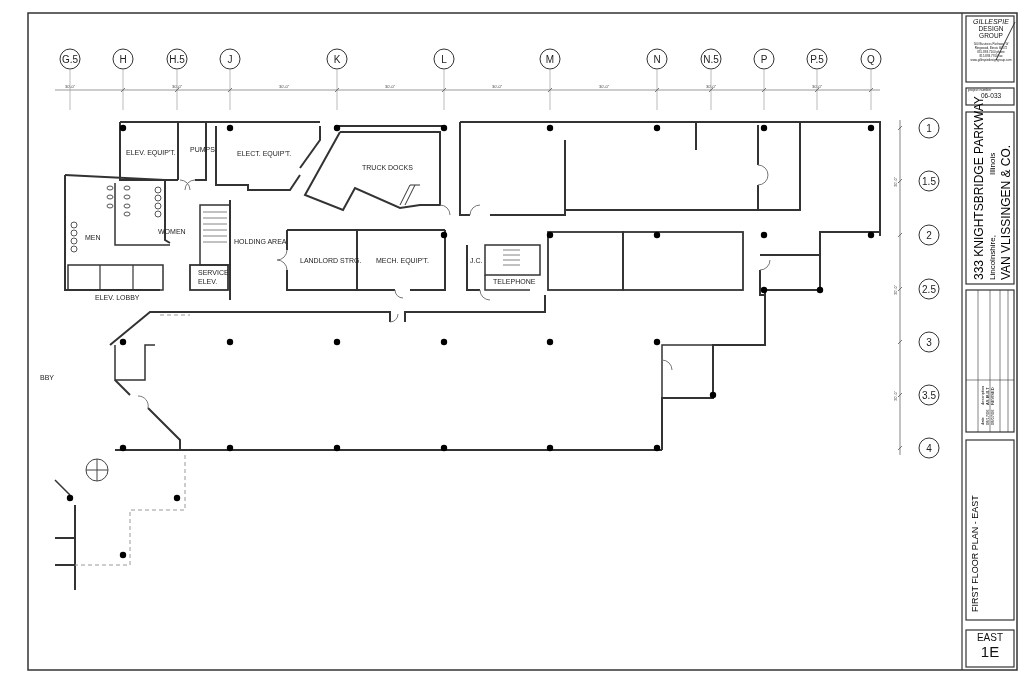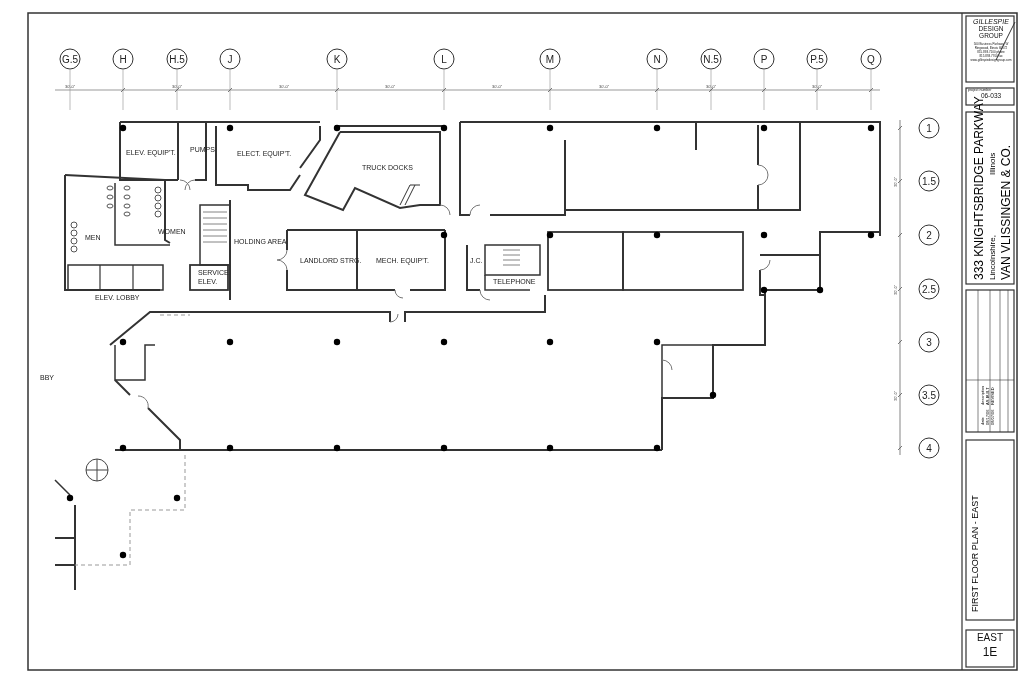--- a/index.html
+++ b/index.html
@@ -376,14 +376,14 @@
 <div class="rot" style="left:980px;top:405px;font-size:4px;">description</div>
 <div class="rot" style="left:985px;top:425px;font-size:4px;">08/17/06</div>
 <div class="rot" style="left:985px;top:405px;font-size:4px;">AS-BUILT</div>
 <div class="rot" style="left:990px;top:425px;font-size:4px;">08/07/06</div>
 <div class="rot" style="left:990px;top:405px;font-size:4px;">REVISED</div>
 
 <div class="rot" style="left:970px;top:612px;font-size:9px;font-family:'Liberation Sans',sans-serif;">FIRST FLOOR PLAN - EAST</div>
 
 <div class="tb" style="left:966px;top:632px;width:48px;text-align:center;">
   <div style="font-size:10px;">EAST</div>
-  <div style="font-size:12px;line-height:18px;">1E</div>
+  <div style="font-size:15px;line-height:18px;">1E</div>
 </div>
 
 </body></html>

